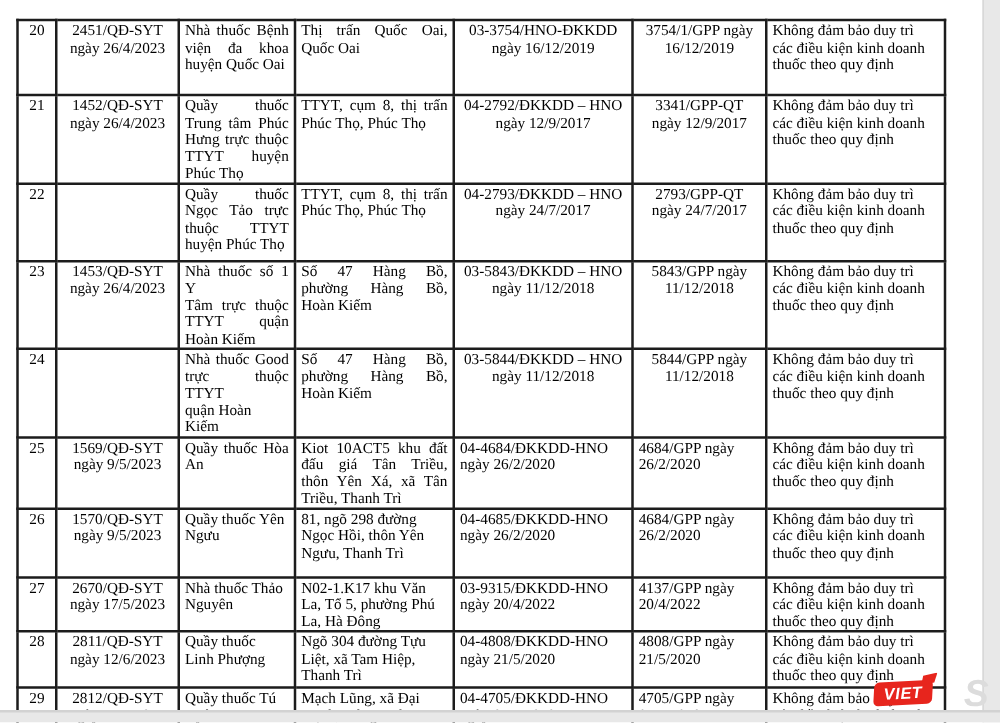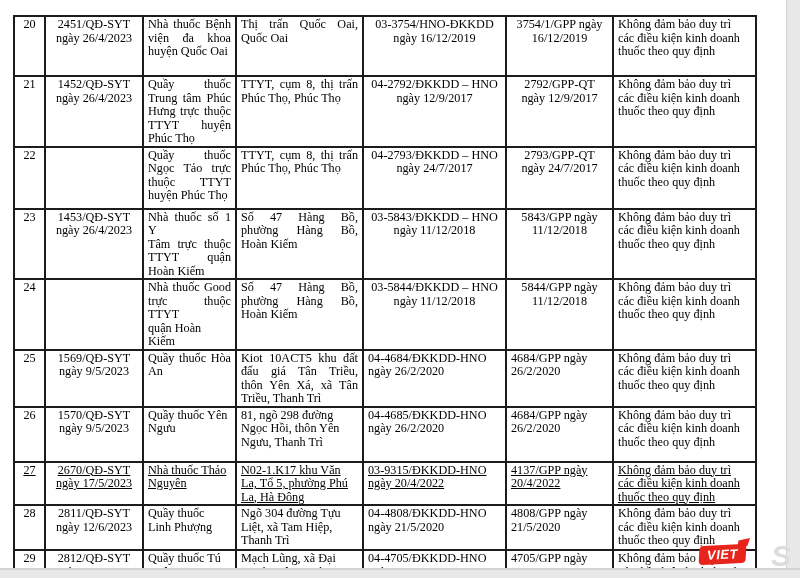--- a/index.html
+++ b/index.html
@@ -122,21 +122,21 @@
             </td>
             <td class="c-address">
               <div class="ln just">TTYT, cụm 8, thị trấn</div>
               <div class="ln">Phúc Thọ, Phúc Thọ</div>
             </td>
             <td class="c-reg">
               <div class="ln cent">04-2792/ĐKKDD – HNO</div>
               <div class="ln cent">ngày 12/9/2017</div>
             </td>
             <td class="c-gpp">
-              <div class="ln cent">2792/GPP-QT</div>
+              <div class="ln cent">3341/GPP-QT</div>
               <div class="ln cent">ngày 12/9/2017</div>
             </td>
             <td class="c-reason">
               <div class="ln">Không đảm bảo duy trì</div>
               <div class="ln">các điều kiện kinh doanh</div>
               <div class="ln">thuốc theo quy định</div>
             </td>
           </tr>
           <tr style="height: 62px;">
             <td class="c-no">
@@ -285,21 +285,21 @@
             <td class="c-gpp">
               <div class="ln">4684/GPP ngày</div>
               <div class="ln">26/2/2020</div>
             </td>
             <td class="c-reason">
               <div class="ln">Không đảm bảo duy trì</div>
               <div class="ln">các điều kiện kinh doanh</div>
               <div class="ln">thuốc theo quy định</div>
             </td>
           </tr>
-          <tr style="height: 40px; text-decoration: underline;">
+          <tr style="height: 40px;">
             <td class="c-no">
               <div class="ln">27</div>
             </td>
             <td class="c-decision">
               <div class="ln">2670/QĐ-SYT</div>
               <div class="ln">ngày 17/5/2023</div>
             </td>
             <td class="c-name">
               <div class="ln">Nhà thuốc Thảo</div>
               <div class="ln">Nguyên</div>

